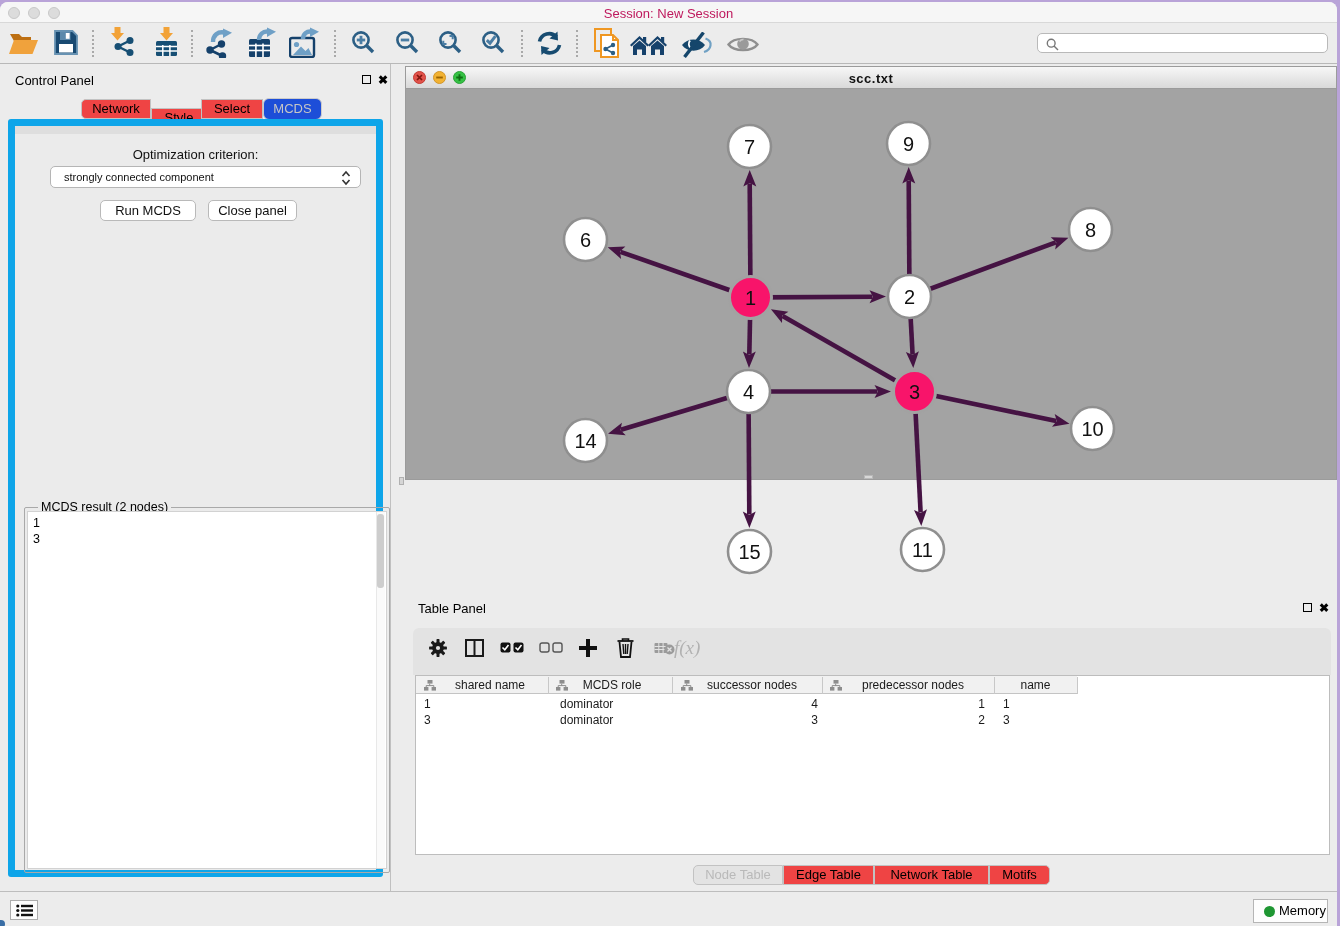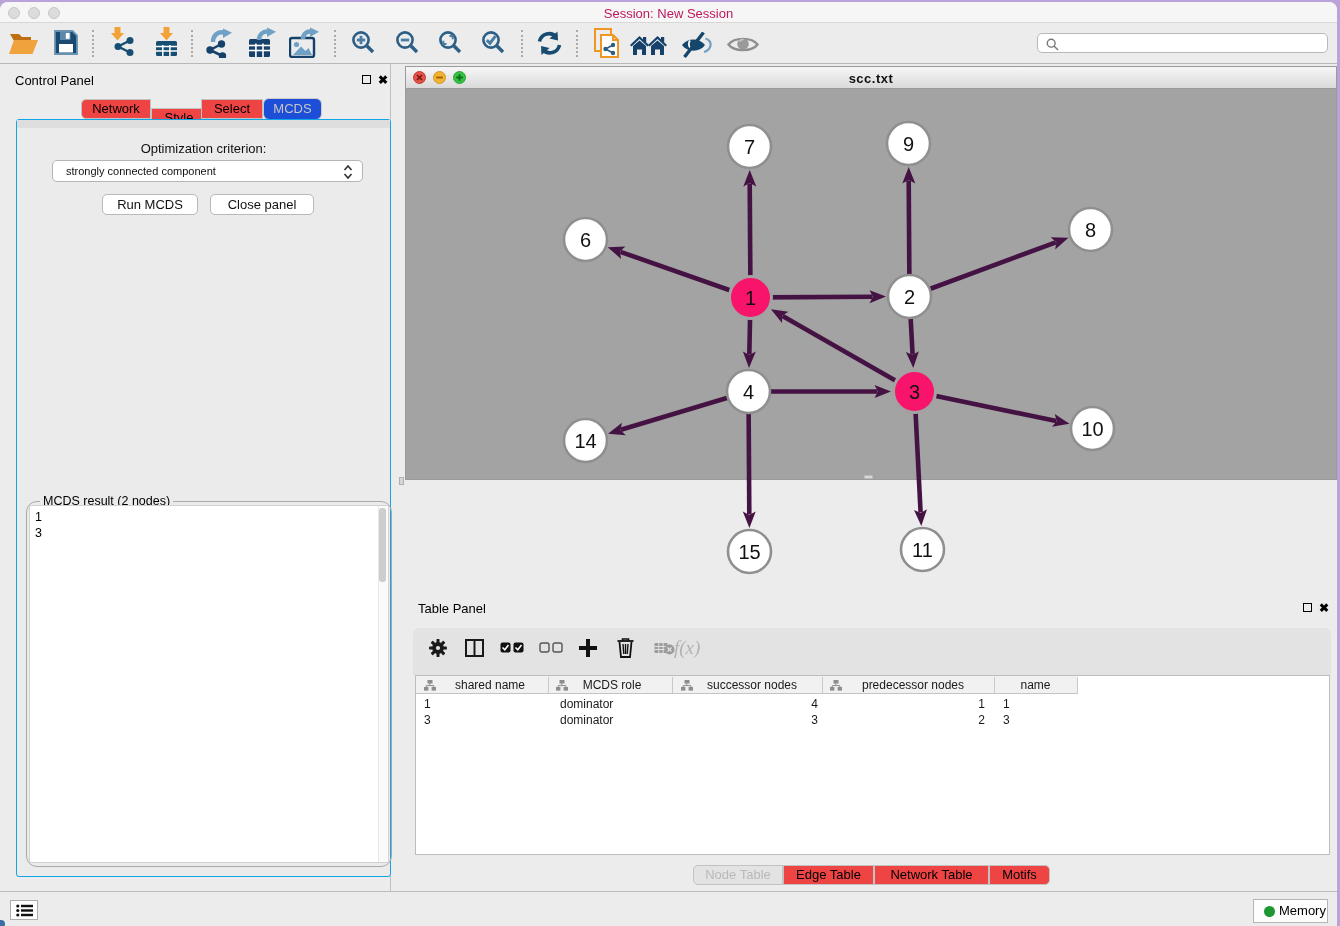--- a/index.html
+++ b/index.html
@@ -15,26 +15,26 @@
 .tsep { position:absolute; top:7px; height:27px; width:0; border-left:2px dotted #a9a9a9; }
 #searchbox { position:absolute; left:1037px; top:10px; width:291px; height:20px; background:#fff; border:1px solid #b9b9b9; border-radius:5px; }
 
 #cpanel { position:absolute; left:0; top:62px; width:391px; height:827px; background:#ececec; border-right:1px solid #c0c0c0; }
 #cp-title { position:absolute; left:15px; top:9px; font-size:13px; color:#000; }
 .float-ic { position:absolute; width:9px; height:9px; border:1.5px solid #000; background:transparent; }
 .x-ic { position:absolute; font-size:12px; font-weight:bold; color:#000; line-height:10px; }
 
 .tabseg { position:absolute; height:20px; background:#ef4444; border:1px solid #c2c2c2; font-size:13px; color:#000; text-align:center; line-height:18px; }
 
-#cp-content { position:absolute; left:16px; top:55px; width:375px; height:758px; background:#ebebeb; border:1px solid #0ea5e9; border-radius:3px; }
+#cp-content { position:absolute; left:8px; top:55px; width:375px; height:758px; background:#ebebeb; border:7px solid #0ea5e9; border-radius:3px; }
 #opt-label { position:absolute; top:21px; width:100%; text-align:center; font-size:13px; color:#111; }
 #dropdown { position:absolute; left:35px; top:40px; width:311px; height:22px; background:#fff; border:1px solid #b5b5b5; border-radius:5px; font-size:11px; color:#111; line-height:20px; padding-left:13px; }
 .btn { position:absolute; height:21px; background:#fff; border:1px solid #b9b9b9; border-radius:5px; font-size:13px; color:#111; text-align:center; line-height:19px; }
 
-#mcds-box { position:absolute; left:9px; top:381px; width:366px; height:366px; border:1px solid #a9a9a9; border-radius:11px; }
+#mcds-box { position:absolute; left:9px; top:381px; width:366px; height:366px; border:1px solid #a9a9a9; border-radius:2px; }
 #mcds-label { position:absolute; left:13px; top:-8px; background:#ebebeb; padding:0 3px; font-size:12.5px; color:#000; }
 #mcds-white { position:absolute; left:2px; top:3px; width:360px; height:358px; background:#fff; border:1px solid #d2d2d2; }
 
 #netwin { position:absolute; left:405px; top:64px; width:932px; height:414px; border:1px solid #9b9b9b; background:#a3a3a3; }
 #net-titlebar { position:absolute; left:0; top:0; width:930px; height:22px; background:linear-gradient(#f7f7f7,#d9d9d9); border-bottom:1px solid #9b9b9b; }
 .mtl { position:absolute; top:4px; width:13px; height:13px; border-radius:50%; }
 #net-title { position:absolute; top:4px; width:100%; text-align:center; font-size:13px; font-weight:600; color:#111; letter-spacing:0.5px; }
 
 #tpanel { position:absolute; left:392px; top:591px; width:945px; height:298px; background:#ececec; }
 #tp-title { position:absolute; left:26px; top:8px; font-size:13px; color:#000; }
@@ -209,21 +209,21 @@
     <div id="cp-content">
       <div style="position:absolute; left:0; top:0; width:100%; height:8px; background:#dedede;"></div>
       <div id="opt-label">Optimization criterion:</div>
       <div id="dropdown">strongly connected component
         <svg style="position:absolute; right:9px; top:3px;" width="10" height="16" viewBox="0 0 10 16">
           <path d="M1.5 6 L5 2 L8.5 6" fill="none" stroke="#333" stroke-width="1.6"></path>
           <path d="M1.5 10 L5 14 L8.5 10" fill="none" stroke="#333" stroke-width="1.6"></path>
         </svg>
       </div>
       <div class="btn" style="left:85px; top:74px; width:96px;">Run MCDS</div>
-      <div class="btn" style="left:193px; top:74px; width:104px;">Close panel</div>
+      <div class="btn" style="left:193px; top:74px; width:89px;">Close panel</div>
       <div id="mcds-box">
         <div id="mcds-label">MCDS result (2 nodes)</div>
         <div id="mcds-white">
           <div style="position:absolute; left:5px; top:3px; font-size:12.5px; color:#000; line-height:16px;">1<br>3</div>
           <div style="position:absolute; right:1px; top:0; width:9px; height:100%; background:#fafafa; border-left:1px solid #e8e8e8;"></div>
           <div style="position:absolute; right:2px; top:2px; width:7px; height:74px; background:#cdcdcd; border-radius:3px;"></div>
         </div>
       </div>
     </div>
   </div>

